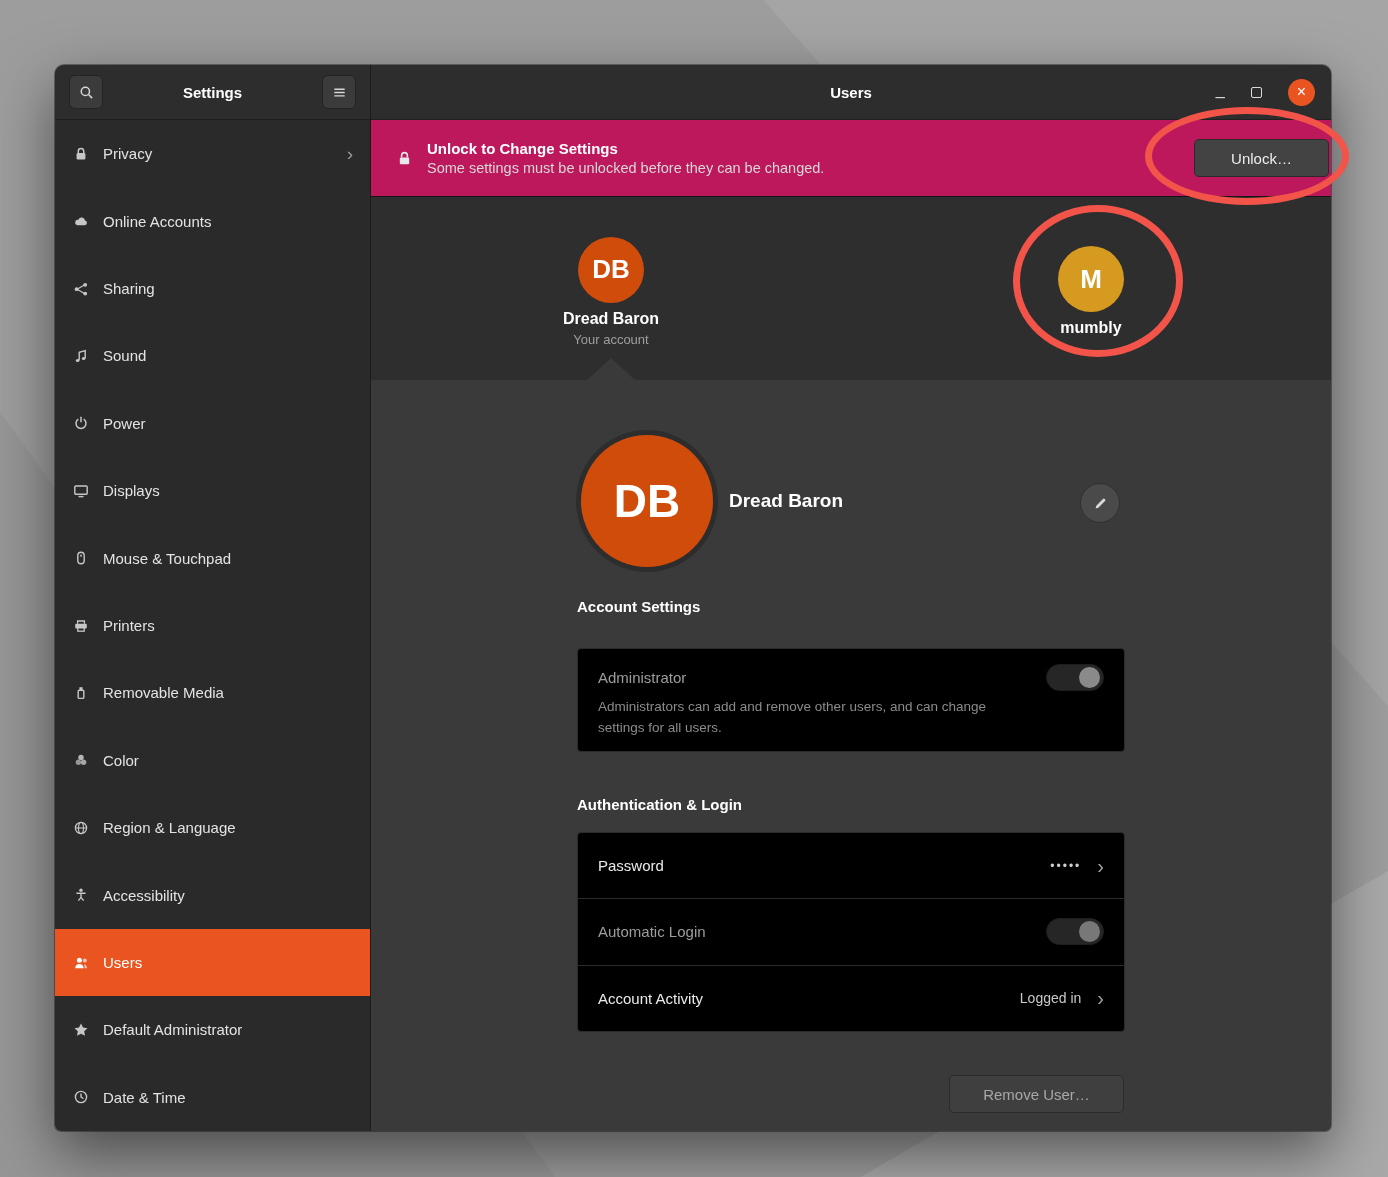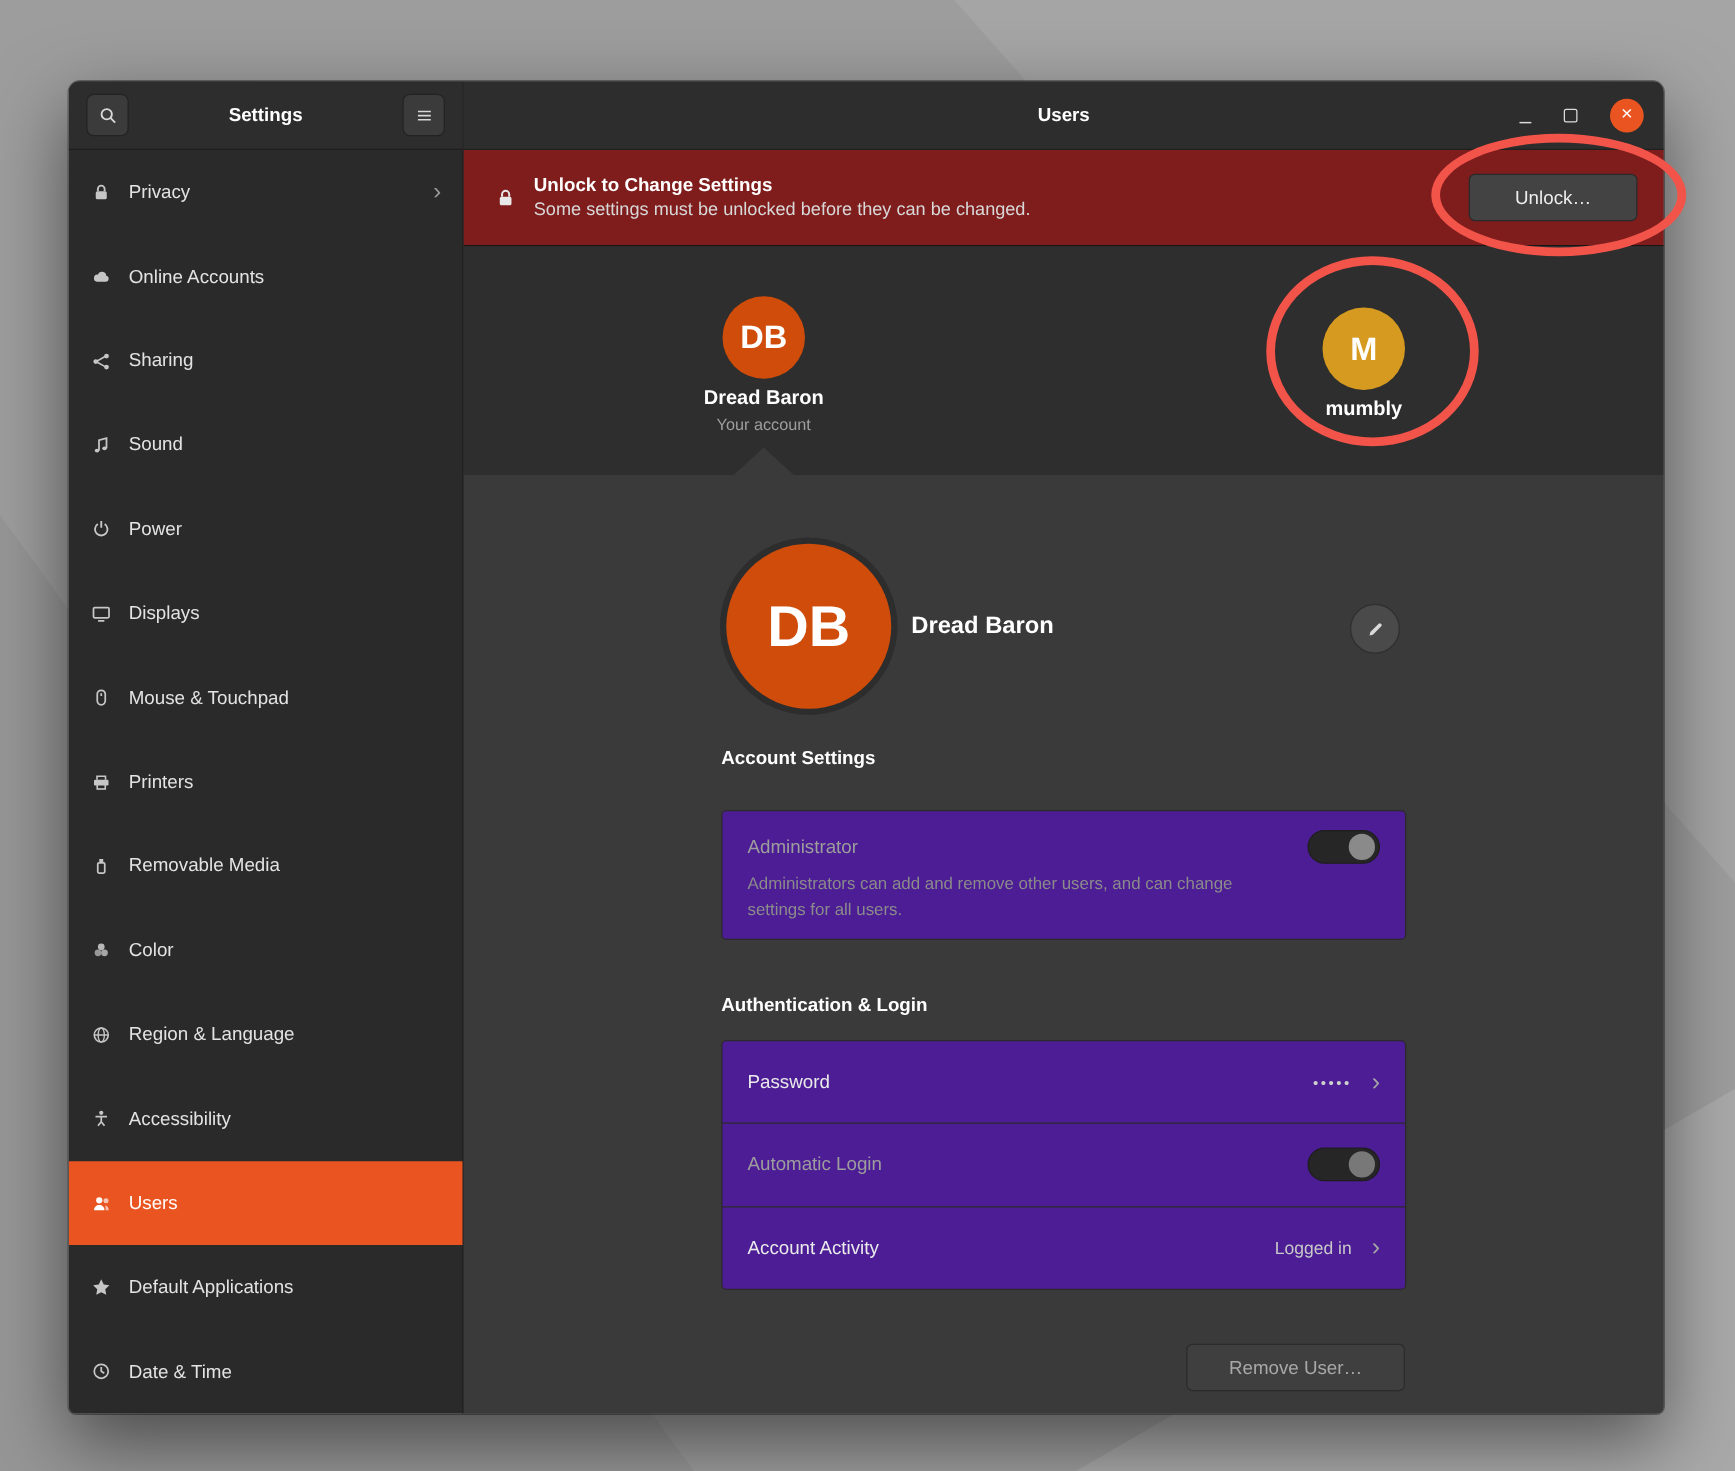--- a/index.html
+++ b/index.html
@@ -32,21 +32,21 @@
   .main { flex:1; display:flex; flex-direction:column; background:#3a3a3a; }
   .headerbar { height:55px; flex:0 0 55px; background:#2d2d2d; border-bottom:1px solid #202020;
                display:flex; align-items:center; position:relative; }
   .hb-title { position:absolute; left:0; right:0; text-align:center; color:#ffffff; font-weight:bold; font-size:15px; }
   .win-controls { margin-left:auto; display:flex; align-items:center; gap:26px; padding-right:16px; z-index:1; }
   .wc-min { color:#dcdcdc; font-size:17px; cursor:pointer; line-height:1; padding-top:8px; }
   .wc-max { width:11px; height:11px; border:1.5px solid #dcdcdc; border-radius:2px; cursor:pointer; }
   .wc-close { width:27px; height:27px; border-radius:50%; background:#E95420; color:#fff; display:flex;
               align-items:center; justify-content:center; font-size:16px; cursor:pointer; line-height:1; }
 
-  .banner { flex:0 0 77px; background:#7f1d1d; display:flex; align-items:center; padding:0 21px 0 25px; gap:14px; border-bottom:1px solid #161616; }
+  .banner { flex:0 0 77px; background:#be185d; display:flex; align-items:center; padding:0 2px 0 25px; gap:14px; border-bottom:1px solid #161616; }
   .banner-lock { color:#e8e8e8; display:flex; }
   .banner-text { display:flex; flex-direction:column; gap:3px; }
   .banner-title { color:#ffffff; font-weight:bold; font-size:15px; }
   .banner-sub { color:#d8d8d8; font-size:14.5px; }
   .unlock-btn { margin-left:auto; width:135px; height:38px; background:#434343; border:1px solid #2a2a2a; border-radius:5px;
                 color:#ededed; font-size:15px; display:flex; align-items:center; justify-content:center; cursor:pointer; }
 
   .carousel { flex:0 0 183px; background:#2e2e2e; display:flex; position:relative; }
   .car-half { flex:1; display:flex; align-items:center; justify-content:center; }
   .user-tile { display:flex; flex-direction:column; align-items:center; gap:7px; padding-top:6px; cursor:pointer; }
@@ -64,21 +64,21 @@
                background:#cf4c0b; display:flex; align-items:center; justify-content:center;
                color:#fff; font-weight:bold; font-size:46px; box-shadow:0 0 0 5px #2d2d2d; }
   .profile-name { position:absolute; left:358px; top:110px; color:#ffffff; font-weight:bold; font-size:19px; }
   .edit-btn { position:absolute; left:709px; top:103px; width:40px; height:40px; border-radius:50%;
               background:#4a4a4a; border:1px solid #2f2f2f; color:#d9d9d9; display:flex; align-items:center; justify-content:center; cursor:pointer; }
 
   .section-label { position:absolute; left:206px; color:#ffffff; font-weight:bold; font-size:15px; }
   .lbl-account { top:218px; }
   .lbl-auth    { top:416px; }
 
-  .frame { position:absolute; left:206px; width:548px; background:#4c1d95; border:1px solid #2b2b2b; border-radius:4px; }
+  .frame { position:absolute; left:206px; width:548px; background:#000000; border:1px solid #2b2b2b; border-radius:4px; }
   .admin-frame { top:268px; height:104px; padding:15px 20px; }
   .admin-row { display:flex; align-items:center; justify-content:space-between; }
   .admin-label { color:#9d9d9d; font-size:15px; }
   .admin-desc { color:#8b8b8b; font-size:13.5px; line-height:1.55; margin-top:6px; max-width:430px; }
 
   .auth-frame { top:452px; height:200px; display:flex; flex-direction:column; }
   .auth-row { flex:1; display:flex; align-items:center; padding:0 20px; border-bottom:1px solid #2b2b2b; cursor:pointer; }
   .auth-row:last-child { border-bottom:none;justify-content:space-between; }
   .row-label { font-size:15px; color:#eaeaea; }
   .row-label.dim { color:#9d9d9d; }
@@ -257,21 +257,21 @@
               </svg>
             </span>
           <span>Users</span>
         </div>
         <div class="side-item">
           <span class="icon">
               <svg viewBox="0 0 16 16" width="16" height="16">
                 <path d="M8 1.4l2 4.2 4.5.6-3.3 3.1.8 4.5L8 11.7l-4 2.1.8-4.5L1.5 6.2 6 5.6z" fill="currentColor"></path>
               </svg>
             </span>
-          <span>Default Applications</span>
+          <span>Default Administrator</span>
         </div>
         <div class="side-item">
           <span class="icon">
               <svg viewBox="0 0 16 16" width="16" height="16">
                 <circle cx="8" cy="8" r="5.6" fill="none" stroke="currentColor" stroke-width="1.4"></circle>
                 <path d="M8 4.6V8l2.4 1.6" fill="none" stroke="currentColor" stroke-width="1.4"></path>
               </svg>
             </span>
           <span>Date &amp; Time</span>
         </div>

